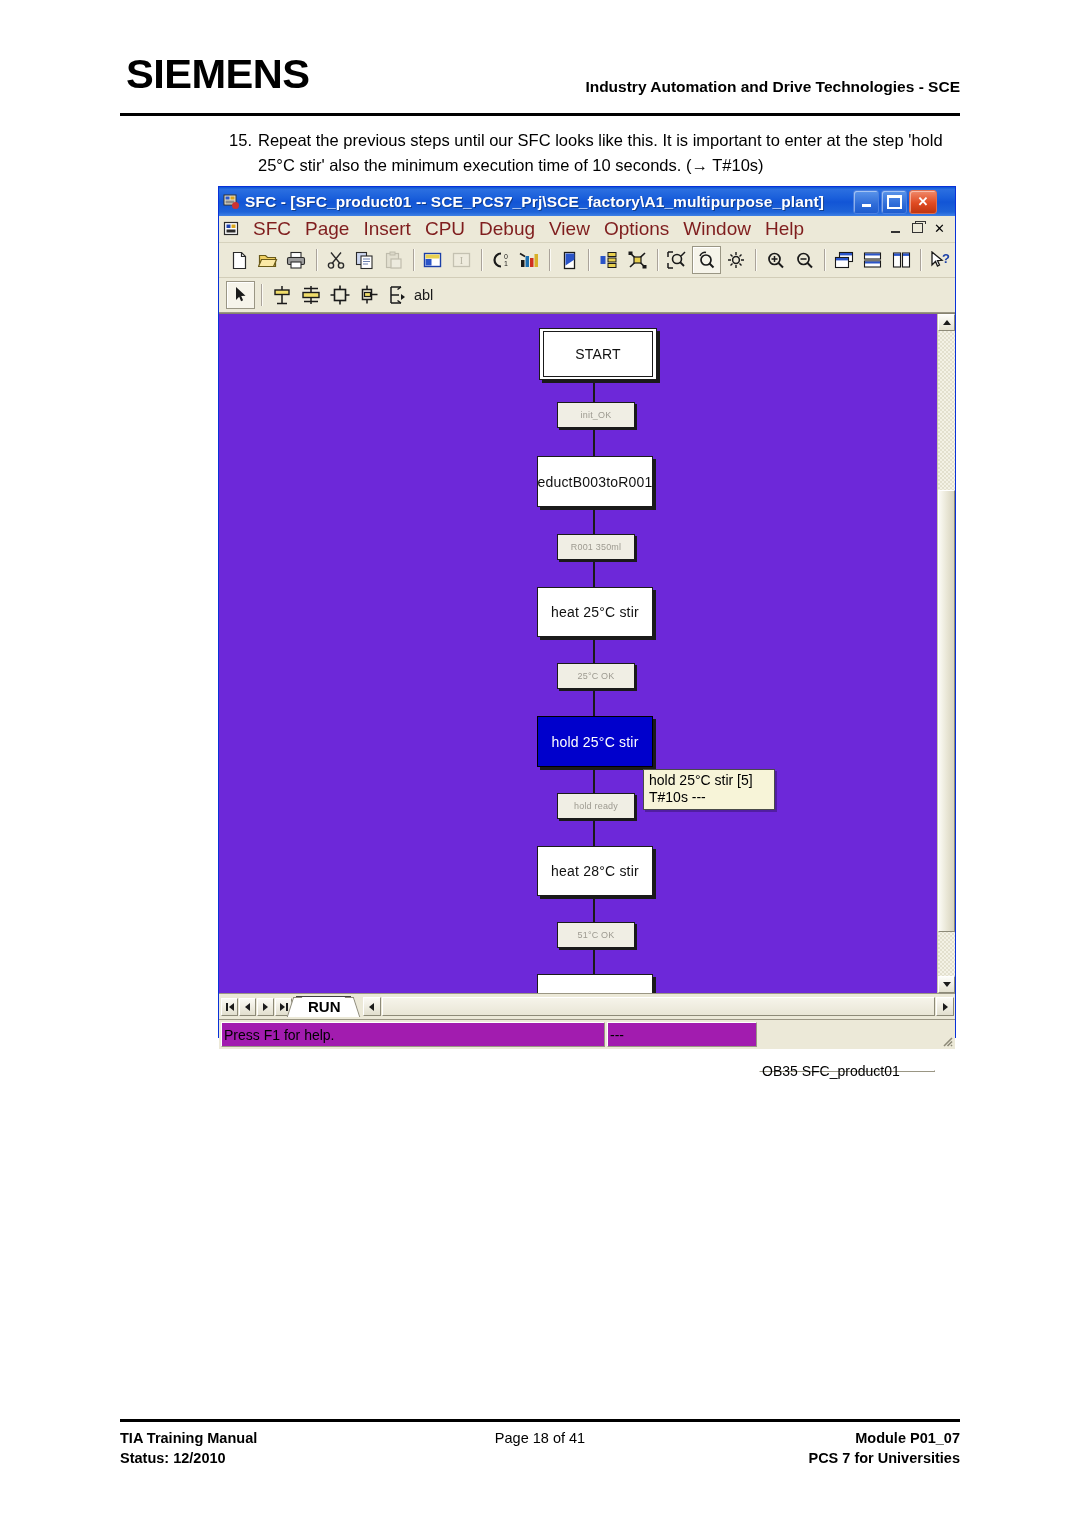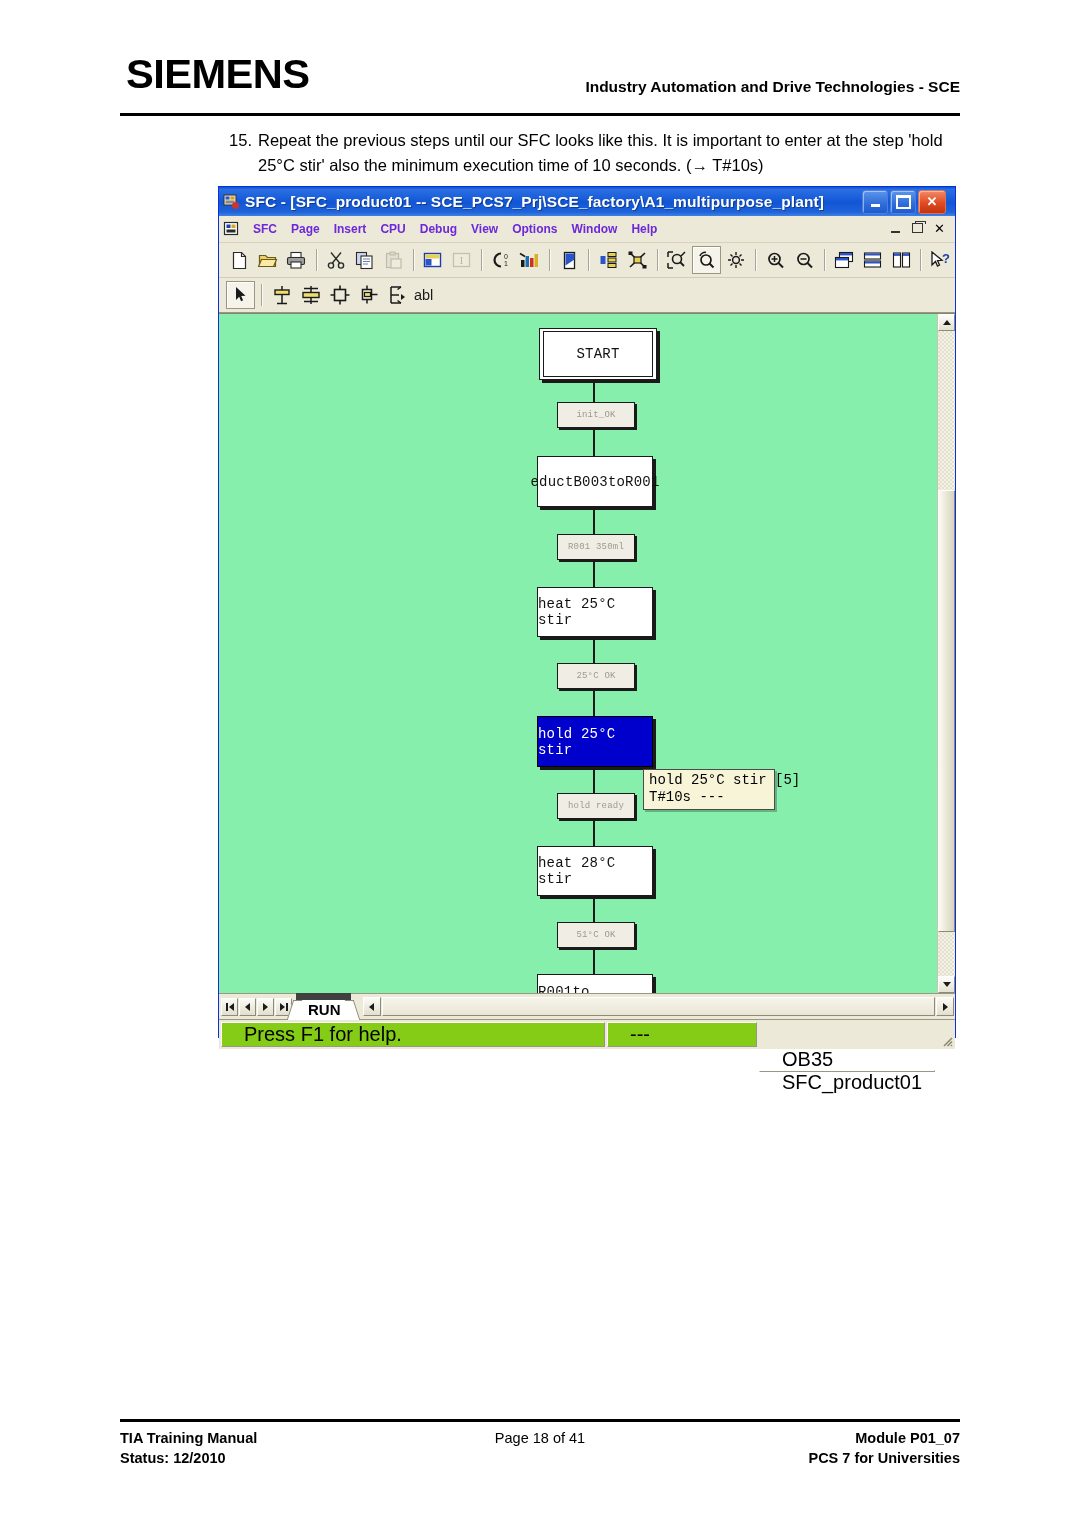--- a/index.html
+++ b/index.html
@@ -40,21 +40,21 @@
   .win{
     position:absolute;left:218px;top:186px;width:738px;height:852px;
     background:#ece9d8;
     border:1px solid #0831d9;
     box-sizing:border-box;
   }
   .titlebar{
     height:29px;
     background:linear-gradient(to bottom,#0a52d6 0%,#2b6fe0 8%,#1a5fdb 38%,#1255d6 52%,#1e63d8 86%,#3e80e6 100%);
     display:flex;align-items:center;
-    padding:0 7px 0 4px;
+    padding:0 16px 0 4px;
     position:relative;
   }
   .title-ico{
     width:17px;height:17px;margin-right:5px;flex:0 0 auto;position:relative;
   }
   .title-text{
     color:#fff;font-weight:bold;font-size:15.5px;
     white-space:nowrap;letter-spacing:0.1px;
     text-shadow:1px 1px 0 rgba(0,0,0,0.35);
     flex:1 1 auto;overflow:hidden;
@@ -75,21 +75,21 @@
   .minbar{width:9px;height:3px;background:#fff;margin-top:7px;}
   .maxsq{width:11px;height:9px;border:2px solid #fff;border-top-width:3px;}
 
   
   .menubar{
     height:26px;background:#ece9d8;display:flex;align-items:center;
     padding-left:4px;border-bottom:1px solid #d6d2bd;position:relative;
   }
   .menu-ico{width:17px;height:16px;margin-right:6px;position:relative;}
   .menubar .mi{
-    font-size:12px;color:#6d28d9;padding:2px 7px;white-space:nowrap;cursor:default;font-weight:bold;
+    font-size:19px;color:#7f1d1d;padding:2px 7px;white-space:nowrap;cursor:default;
   }
   .mdi-btns{position:absolute;right:6px;top:3px;display:flex;gap:3px;align-items:center;}
   .mdi-b{
     width:19px;height:18px;display:flex;align-items:center;justify-content:center;
     font-size:13px;color:#000;
   }
   .mdi-line{width:9px;height:2px;background:#333;margin-top:7px;}
   .mdi-rest{width:9px;height:8px;border:1.5px solid #333;position:relative;}
   .mdi-rest:before{content:"";position:absolute;left:2px;top:-3px;width:9px;height:2px;border:1.5px solid #333;border-bottom:none;}
 
@@ -102,21 +102,21 @@
   .tb-sep{width:1px;height:22px;background:#aaa39a;margin:0 5px;box-shadow:1px 0 0 #fbfaf4;}
   .tbi{
     width:27px;height:26px;margin:0 1px;position:relative;
     display:flex;align-items:center;justify-content:center;
   }
   .tbi.sel{border:1px solid #9a9684;background:#f6f4ea;box-shadow:inset 1px 1px 0 #fff;}
   .tbi svg{display:block;}
 
   
   .canvas-wrap{position:relative;height:679px;background:#fff;border-top:1px solid #86836f;}
-  .canvas{position:absolute;left:0;top:0;right:17px;bottom:0;background:#86efac;overflow:hidden;font-family:Liberation Mono, monospace;}
+  .canvas{position:absolute;left:0;top:0;right:17px;bottom:0;background:#6d28d9;overflow:hidden;}
 
   
   .sfc{position:absolute;left:0;top:0;width:100%;height:100%;}
   .spine{position:absolute;left:374px;width:2px;background:#1a1a1a;}
   .nodebox{
     position:absolute;background:#fff;color:#111;
     border:1.5px solid #1a1a1a;
     box-shadow:3px 3px 0 #1a1a1a;
     display:flex;align-items:center;justify-content:center;
     font-size:14px;letter-spacing:.2px;
@@ -176,21 +176,21 @@
     width:17px;height:18px;margin-right:1px;
     background:linear-gradient(to bottom,#fbfaf4,#e2dfce);
     border:1px solid #fff;border-right-color:#8d8a78;border-bottom-color:#8d8a78;
     box-sizing:border-box;display:flex;align-items:center;justify-content:center;
   }
   .navb .bar{width:2px;height:8px;background:#1b1b1b;}
   .tab{
     margin-left:3px;padding:1px 10px 2px 12px;
     font-size:15px;font-weight:bold;color:#000;
     background:#fff;
-    border-top:7px solid #404040;
+    border-top:1px solid #404040;
     position:relative;
     transform:skewX(0deg);
   }
   .tab:before{content:"";position:absolute;left:-6px;top:0;bottom:0;width:8px;
     background:#fff;transform:skewX(-18deg);border-left:1px solid #8d8a78;border-top:1px solid #8d8a78;}
   .tab:after{content:"";position:absolute;right:-6px;top:0;bottom:0;width:8px;
     background:#fff;transform:skewX(18deg);border-right:1px solid #8d8a78;border-top:1px solid #8d8a78;}
   .hscroll{
     flex:1 1 auto;display:flex;align-items:center;margin-left:12px;margin-right:1px;height:19px;
   }
@@ -206,24 +206,24 @@
     border:1px solid #fff;border-right-color:#8d8a78;border-bottom-color:#8d8a78;
     box-sizing:border-box;
   }
 
   
   .statusbar{
     height:25px;background:#ece9d8;display:flex;align-items:stretch;
     border-top:1px solid #9a9684;padding:2px 2px;gap:2px;
   }
   .sb-cell{
-    background:#84cc16;border:1px solid #fff;
+    background:#a21caf;border:1px solid #fff;
     border-right-color:#9a9684;border-bottom-color:#9a9684;
     box-sizing:border-box;
-    display:flex;align-items:center;padding:0 22px;font-size:20px;color:#000;
+    display:flex;align-items:center;padding:0 2px;font-size:14px;color:#000;
   }
   .sb-cell.c1{flex:1 1 auto;}
   .sb-cell.c2{width:150px;}
   .sb-cell.c3{width:176px;margin-top:48px;}
   .sb-grip{width:16px;display:flex;align-items:flex-end;justify-content:flex-end;}
 
   
   .foot-rule{position:absolute;left:120px;top:1419px;width:840px;height:3px;background:#000;}
   .footer{position:absolute;left:120px;top:1428px;width:840px;font-size:14.5px;color:#000;line-height:20px;}
   .frow{display:flex;width:100%;}

